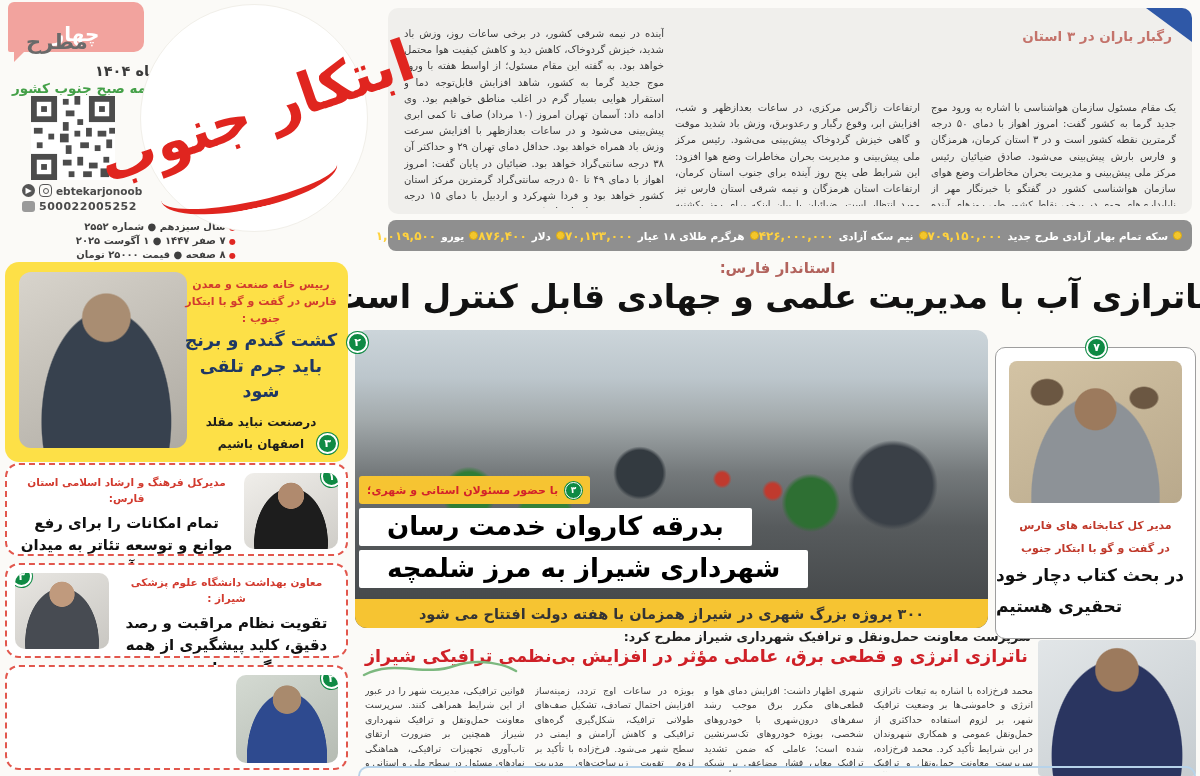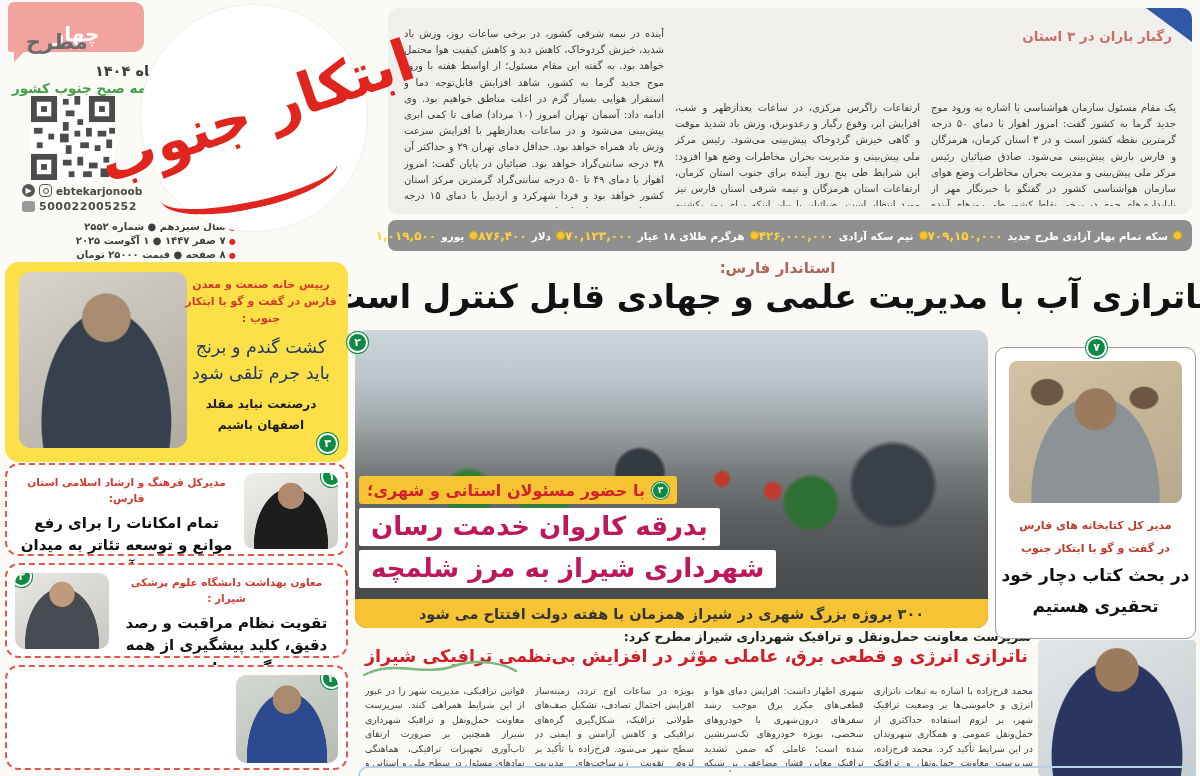--- a/index.html
+++ b/index.html
@@ -92,21 +92,21 @@
   }
 
   
   .card{ left:5px; width:343px; border-radius:14px; }
   .card-dashed{ background:#fff; border:2px dashed #e2574d; }
   .photo{ position:absolute; border-radius:10px; overflow:hidden; }
   .card1{ top:262px; height:200px; background:#fde047; }
   .card1 .photo{ left:14px; top:10px; width:168px; height:176px; border-radius:12px; }
   .c1-text{ position:absolute; right:8px; top:14px; width:158px; text-align:center; }
   .c1-kicker{ color:#d23a2e; font-weight:bold; font-size:11px; line-height:1.55; }
-  .c1-headline{ margin-top:8px; color:#1f3864; font-weight:normal; font-size:17.5px; line-height:1.45; }
+  .c1-headline{ margin-top:1px; color:#1f3864; font-weight:bold; font-size:17.5px; line-height:1.45; }
   .c1-sub{ margin-top:8px; color:#1c1c1c; font-weight:bold; font-size:12px; line-height:1.8; }
   .card1 .badge{ position:absolute; left:auto; right:10px; bottom:8px; }
 
   .card2{ top:463px; height:93px; }
   .card3{ top:563px; height:95px; }
   .card4{ top:665px; height:105px; }
   .side-photo{ top:8px; width:94px; height:76px; border-radius:10px; }
   .photo-right{ right:8px; }
   .photo-left{ left:8px; }
   .card4 .side-photo{ width:102px; height:88px; }
@@ -127,42 +127,42 @@
       radial-gradient(circle at 45% 48%, #333a40 0 6%, transparent 7%),
       radial-gradient(circle at 85% 52%, #3a4047 0 7%, transparent 8%),
       linear-gradient(180deg,#ccd5da 0%,#bcc6cc 16%,#a3aaac 30%,#74797b 48%,#575b5d 66%,#404345 100%);
   }
   .center-photo .badge{ position:absolute; left:-8px; top:2px; }
   .strip-kicker{
     position:absolute; left:4px; top:146px; height:28px; background:#f6c432; border-radius:3px;
     display:flex; align-items:center; gap:7px; padding:0 8px; direction:rtl;
   }
   .strip-kicker .badge{ position:static; width:17px; height:17px; font-size:9px; border-width:1px; }
-  .strip-kicker-text{ color:#d3222a; font-weight:bold; font-size:16px; white-space:nowrap; }
+  .strip-kicker-text{ color:#d3222a; font-weight:bold; font-size:11px; white-space:nowrap; }
   .hl-strip{
-    position:absolute; left:4px; background:#ffffff; padding:3px 12px 5px; border-radius:2px;
-    color:#be185d; font-weight:bold; white-space:nowrap;
+    position:absolute; left:4px; background:#ffffff; padding:3px 28px 5px; border-radius:2px;
+    color:#000000; font-weight:bold; white-space:nowrap;
   }
   .hl1{ top:178px; font-size:26px; }
   .hl2{ top:220px; font-size:26px; }
   .substrip{
     position:absolute; left:0; bottom:0; width:100%; height:29px; background:#f6c432;
     border-radius:0 0 12px 12px; display:flex; align-items:center; justify-content:center;
   }
   .substrip-text{ color:#343434; font-weight:bold; font-size:14.5px; white-space:nowrap; }
 
   
   .right-card{
     left:995px; top:347px; width:201px; height:292px; background:#fff;
     border:1.5px solid #9e9e9e; border-radius:10px; z-index:2;
   }
   .right-card .badge{ position:absolute; top:-11px; right:88px; }
   .right-card .photo{ left:13px; top:13px; width:173px; height:142px; border-radius:8px; }
   .rc-kicker{ position:absolute; top:166px; width:100%; text-align:center; color:#c0392b; font-weight:bold; font-size:11px; line-height:2.1; }
-  .rc-headline{ position:absolute; top:212px; width:100%; text-align:center; color:#101010; font-weight:bold; font-size:17px; line-height:1.85; }
+  .rc-headline{ position:absolute; top:212px; width:100%; text-align:left; color:#101010; font-weight:bold; font-size:17px; line-height:1.85; }
 
   
   .bottom-kicker{ left:365px; top:629px; width:666px; text-align:right; color:#222; font-weight:bold; font-size:12.5px; }
   .bottom-headline{ left:365px; top:646px; width:666px; text-align:left; color:#cf2027; font-weight:bold; font-size:17.5px; white-space:nowrap; }
   .swash{ left:360px; top:656px; }
   .bottom-cols{ left:365px; top:684px; width:668px; height:88px; display:flex; gap:10px; direction:rtl; }
   .bcol{ flex:1; color:#3a3a3a; font-size:9.3px; line-height:1.55; text-align:justify; overflow:hidden; }
   .bottom-photo{ left:1038px; top:640px; width:158px; height:136px; border-radius:4px; }
   .footer-frame{ left:358px; top:766px; width:838px; height:12px;
     border:2px solid #b7d3ea; border-bottom:none; border-radius:10px 10px 0 0; }

